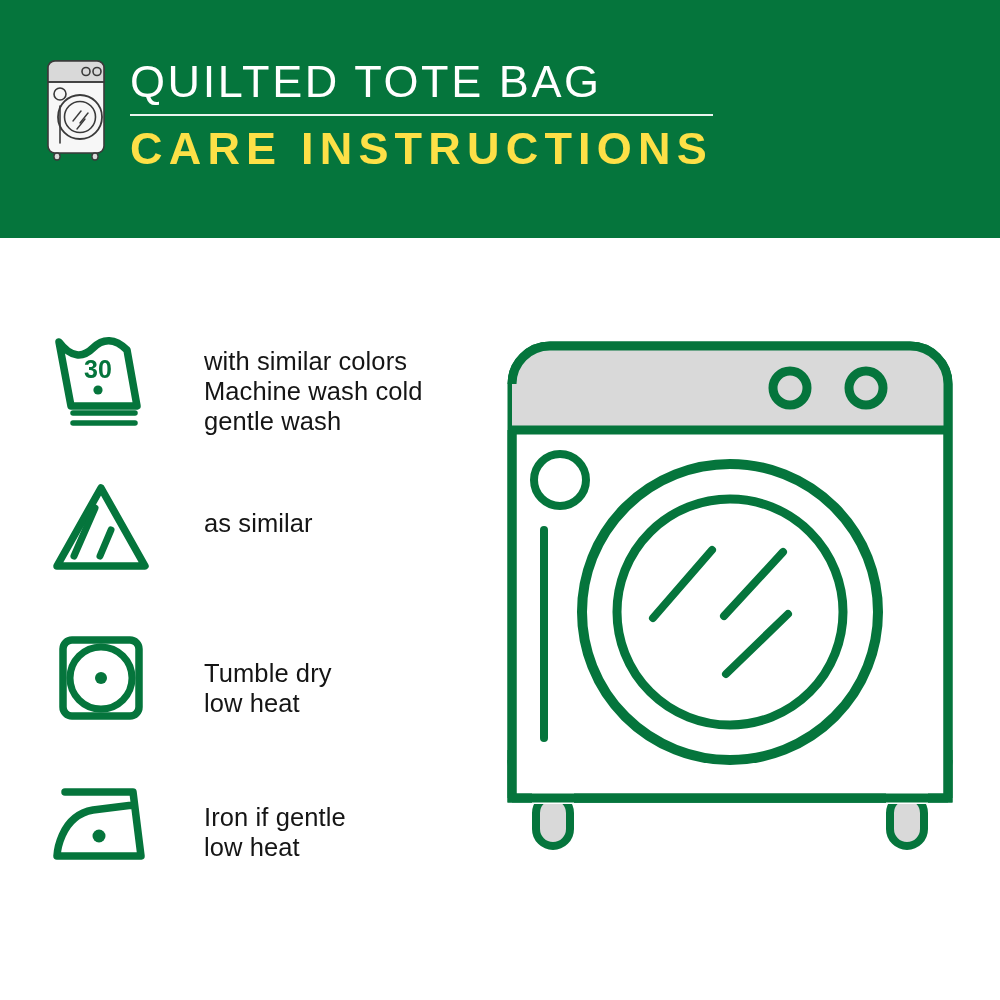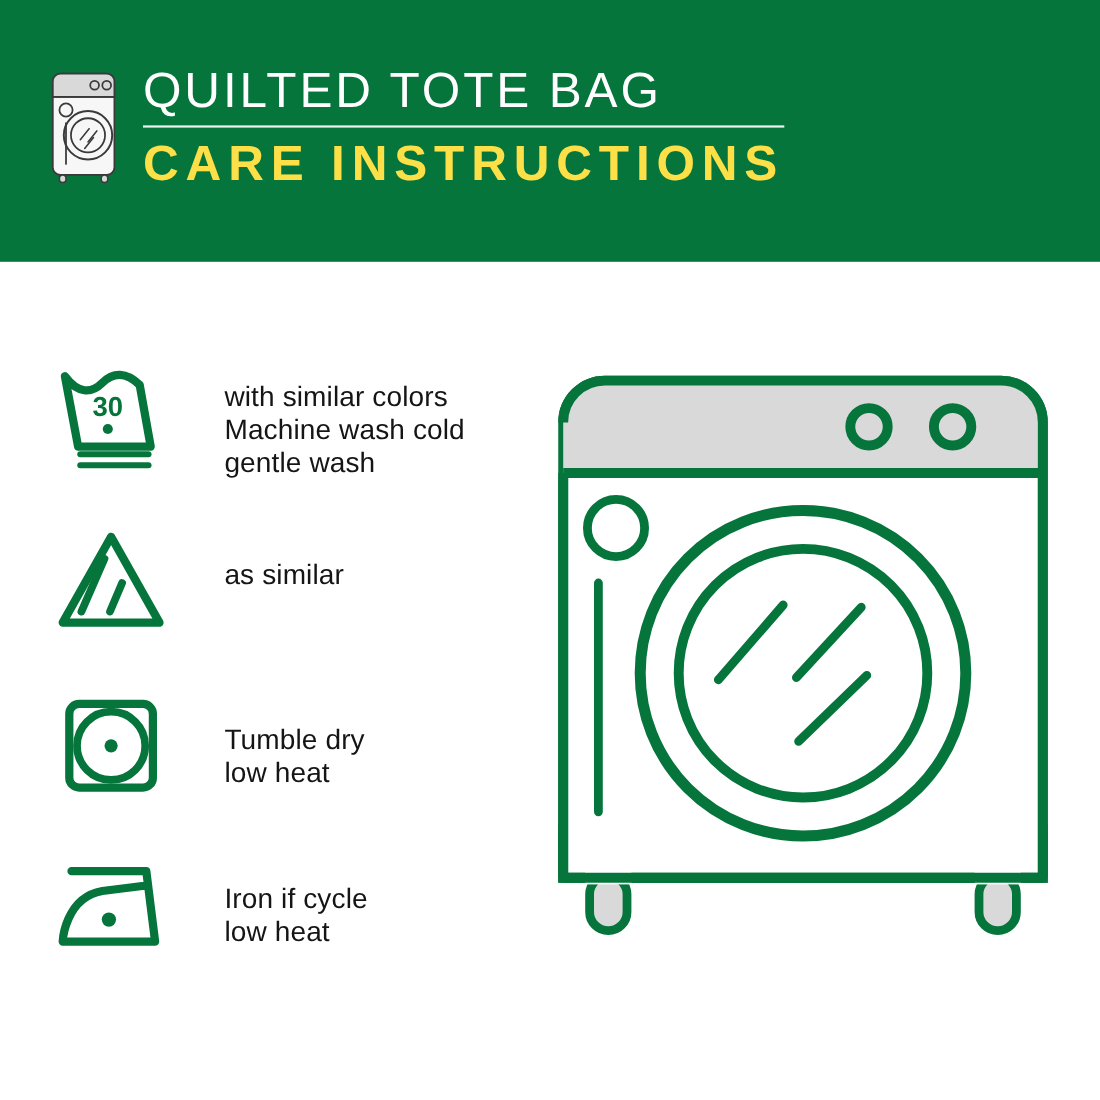--- a/index.html
+++ b/index.html
@@ -27,21 +27,20 @@
     left: 0;
     top: 0;
     width: 1000px;
     height: 238px;
     background: #05753C;
     display: flex;
     align-items: center;
   }
   .header-inner {
     display: flex;
-    align-items: center;
     margin-left: 44px;
     margin-top: -8px;
   }
   .header-logo {
     width: 64px;
     height: 104px;
     flex: 0 0 auto;
     margin-right: 22px;
   }
   .title-block {
@@ -198,21 +197,21 @@
     </div>
 
     <div class="care-row row-iron">
       <div class="care-symbol">
         <svg width="110" height="100" viewBox="0 0 110 100">
           <path d="M16 14 L84 14 L92 78 L8 78 C8 78, 10 38, 44 32 L84 27" fill="none" stroke="#05753C" stroke-width="7.5" stroke-linejoin="round" stroke-linecap="round"></path>
           <circle cx="50" cy="58" r="6.5" fill="#05753C"></circle>
         </svg>
       </div>
       <div class="care-text">
-        <div>Iron if cycle</div>
+        <div>Iron if gentle</div>
         <div>low heat</div>
       </div>
     </div>
   </div>
 
   <svg class="machine-illustration" viewBox="0 0 480 600">
 
     <rect x="22" y="16" width="436" height="452" rx="38" ry="38" fill="#ffffff" stroke="#05753C" stroke-width="9"></rect>
 
     <path d="M22 54 a38 38 0 0 1 38 -38 h360 a38 38 0 0 1 38 38 v46 h-436 z" fill="#D9D9D9" stroke="none"></path>

